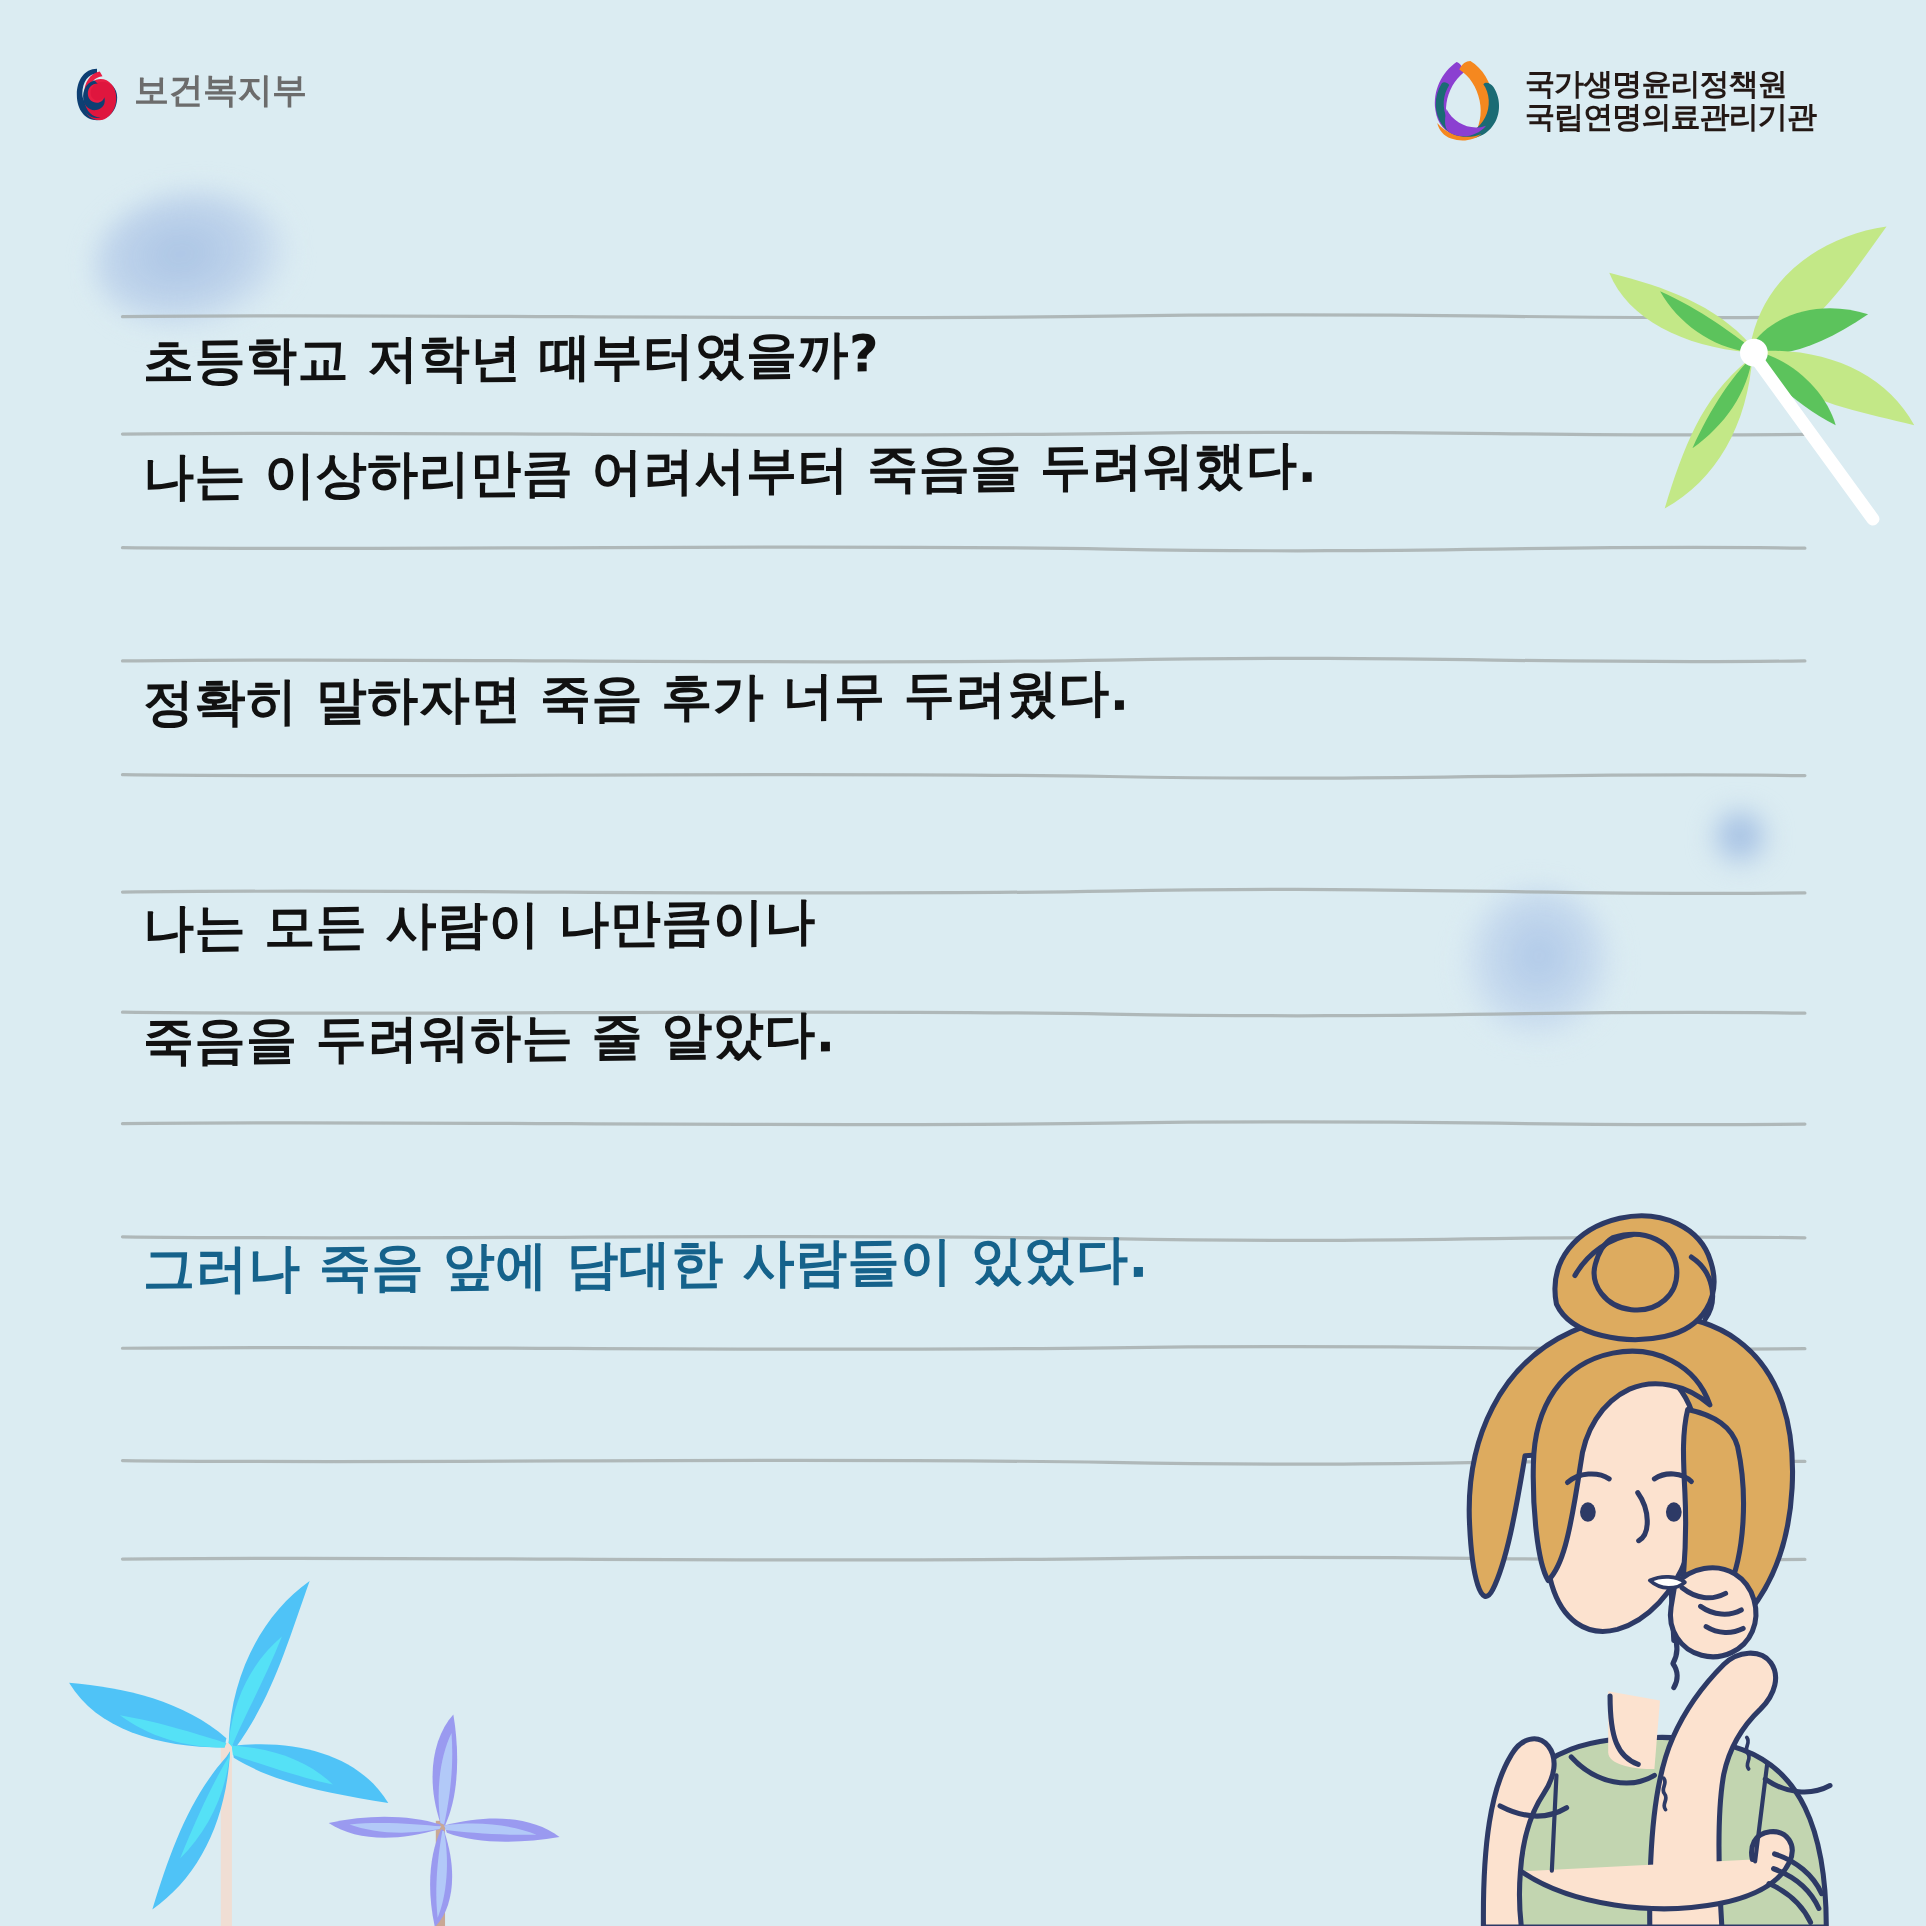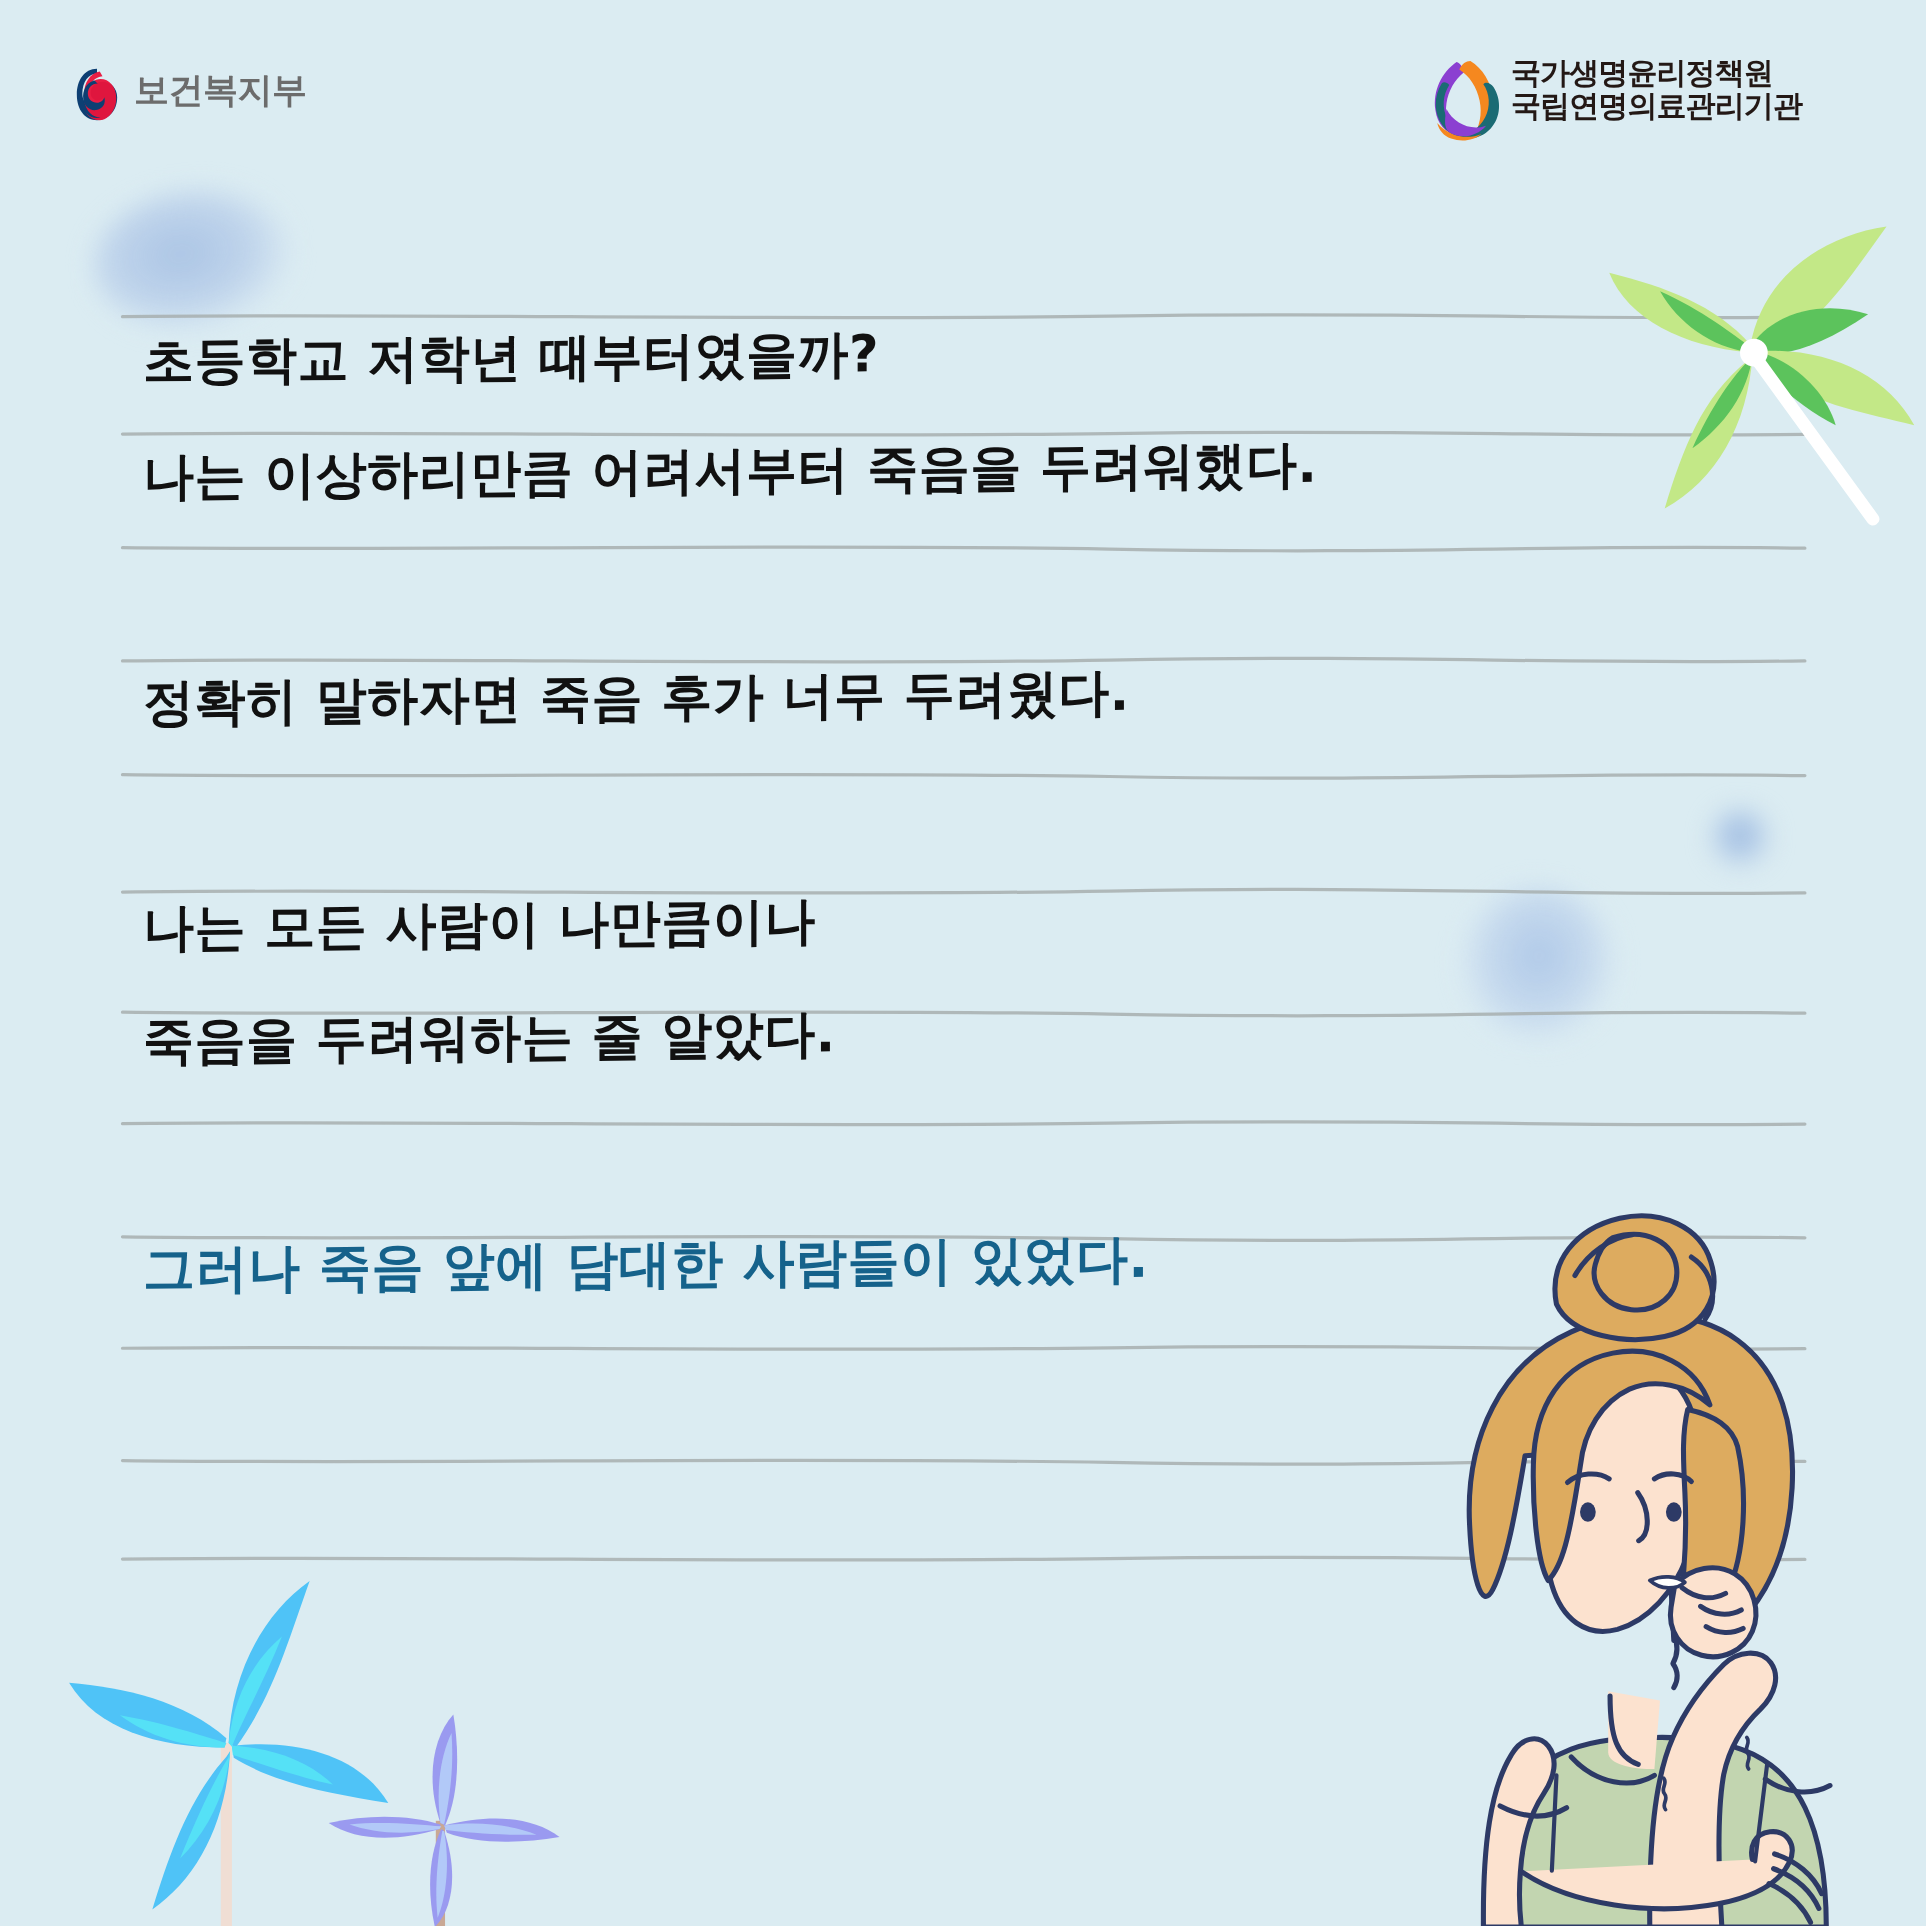--- a/index.html
+++ b/index.html
@@ -36,21 +36,21 @@
   
   #rules{position:absolute;left:0;top:0;width:1926px;height:1926px;}
 
   
   #logo-mohw{position:absolute;left:74px;top:67px;display:flex;align-items:flex-start;gap:14px;}
   #logo-mohw .mark{width:46px;height:55px;}
   #logo-mohw .wordmark{
     font-size:35px;font-weight:700;color:#6c6c6c;letter-spacing:-0.5px;white-space:nowrap;
     font-family:"Liberation Sans", sans-serif;
   }
-  #logo-nibp{position:absolute;left:1428px;top:58px;display:flex;align-items:flex-start;gap:0;}
+  #logo-nibp{position:absolute;left:1428px;top:58px;display:flex;align-items:center;gap:14px;}
   #logo-nibp .mark{width:83px;height:86px;}
   #logo-nibp .texts{display:flex;flex-direction:column;justify-content:center;gap:2.8px;}
   #logo-nibp .l1,#logo-nibp .l2{
     font-size:30px;font-weight:700;color:#231815;letter-spacing:-0.9px;white-space:nowrap;line-height:1.02;
   }
 
   
   .line{
     position:absolute;
     white-space:nowrap;

